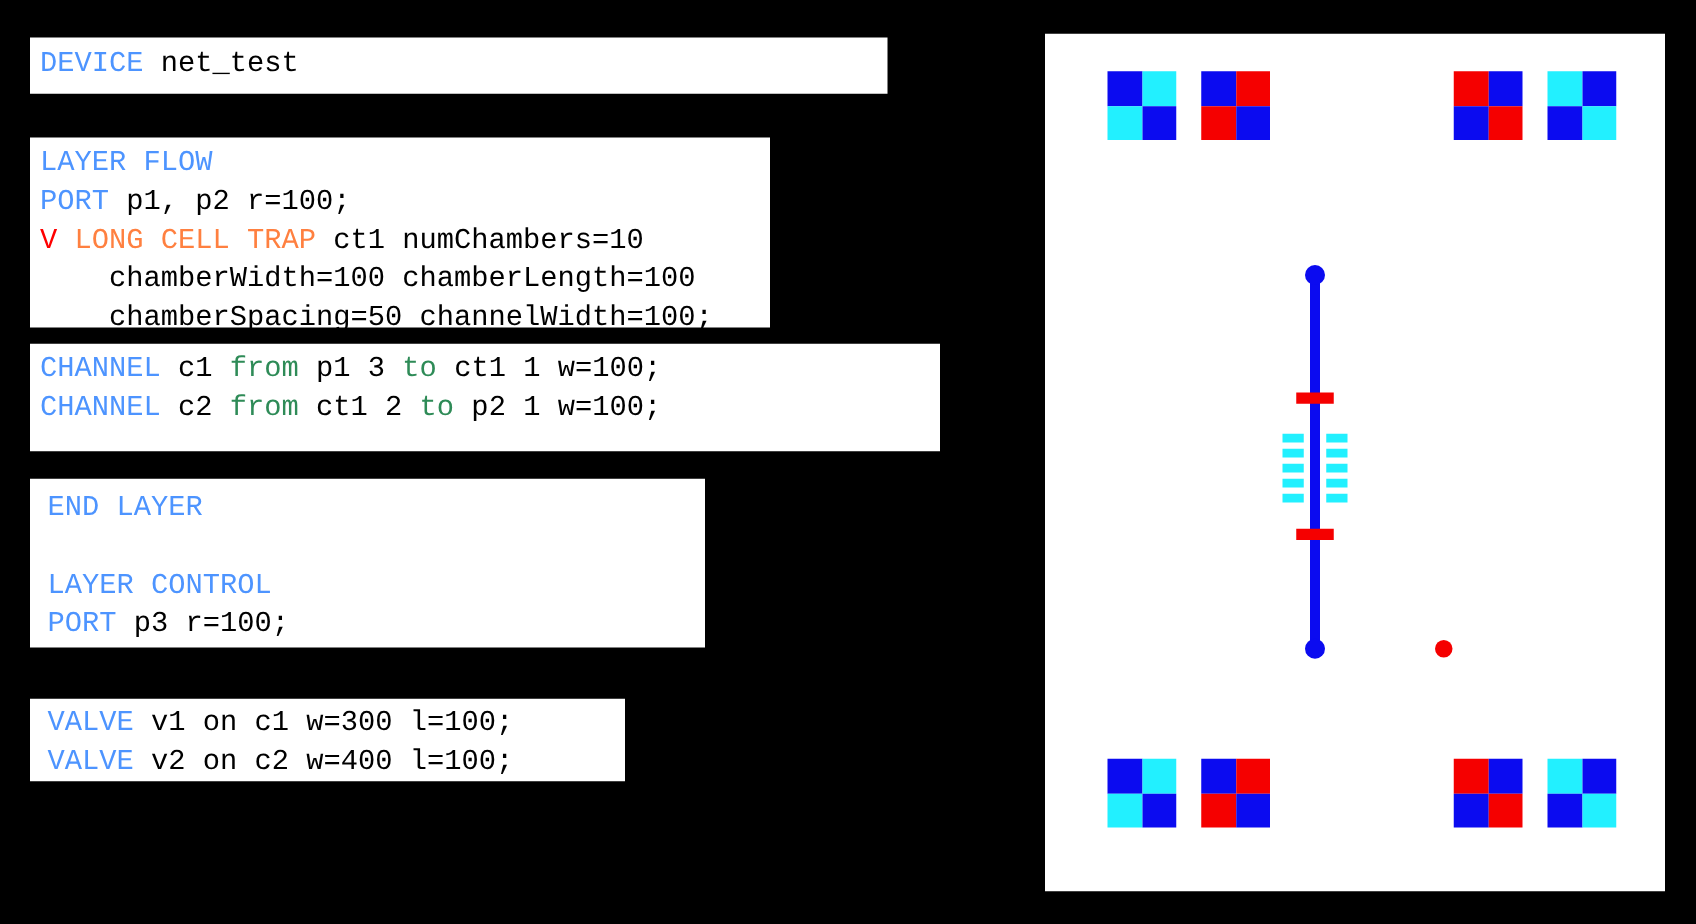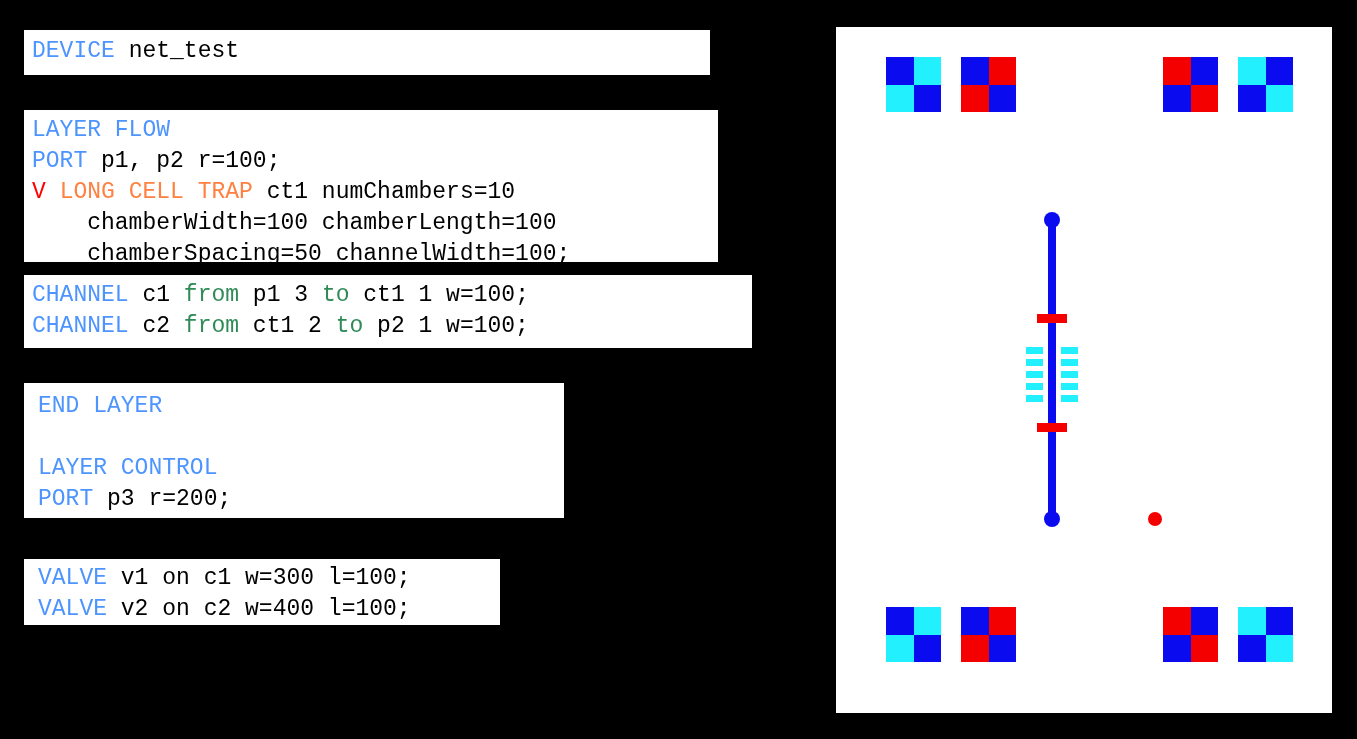--- a/index.html
+++ b/index.html
@@ -19,22 +19,22 @@
   }
   .code-line{white-space:pre;}
 
   .kw      {color:#4d94ff;}   
   .kw-red  {color:#ff0000;}   
   .kw-or   {color:#ff8040;}   
   .kw-grn  {color:#2e8b57;}   
   .pl      {color:#000000;}
 
   #blk-device {left:24px; top:30px;  width:686px; height:45px; padding:6px 0 0 8px; box-sizing:border-box;}
-  #blk-flow   {left:24px; top:110px; width:694px; height:152px; padding:5px 0 4px 8px; box-sizing:border-box;}
-  #blk-chan   {left:24px; top:275px; width:728px; height:73px; padding:5px 0 4px 8px; box-sizing:border-box;}
+  #blk-flow   {left:24px; top:110px; width:592px; height:152px; padding:5px 0 4px 8px; box-sizing:border-box;}
+  #blk-chan   {left:24px; top:275px; width:728px; height:86px; padding:5px 0 4px 8px; box-sizing:border-box;}
   #blk-end    {left:24px; top:383px; width:540px; height:135px; padding:8px 0 4px 14px; box-sizing:border-box;}
   #blk-valve  {left:24px; top:535px; width:476px; height:66px; padding:4px 0 2px 14px; box-sizing:border-box;margin-top:24px;}
 
   
   #device-panel{position:absolute;left:816px;top:0;width:541px;height:739px;background:#000;}
   #canvas{
     position:absolute;left:20px;top:27px;width:496px;height:686px;background:#fff;
   }
 
   
@@ -55,21 +55,21 @@
 <body>
 
 <div id="code-panel">
 
   <div class="code-block" id="blk-device"><div class="code-line"><span class="kw">DEVICE</span><span class="pl"> net_test</span></div></div>
 
   <div class="code-block" id="blk-flow"><div class="code-line"><span class="kw">LAYER FLOW</span></div><div class="code-line"><span class="kw">PORT</span><span class="pl"> p1, p2 r=100;</span></div><div class="code-line"><span class="kw-red">V</span><span class="pl"> </span><span class="kw-or">LONG CELL TRAP</span><span class="pl"> ct1 numChambers=10</span></div><div class="code-line"><span class="pl">    chamberWidth=100 chamberLength=100</span></div><div class="code-line"><span class="pl">    chamberSpacing=50 channelWidth=100;</span></div></div>
 
   <div class="code-block" id="blk-chan"><div class="code-line"><span class="kw">CHANNEL</span><span class="pl"> c1 </span><span class="kw-grn">from</span><span class="pl"> p1 3 </span><span class="kw-grn">to</span><span class="pl"> ct1 1 w=100;</span></div><div class="code-line"><span class="kw">CHANNEL</span><span class="pl"> c2 </span><span class="kw-grn">from</span><span class="pl"> ct1 2 </span><span class="kw-grn">to</span><span class="pl"> p2 1 w=100;</span></div></div>
 
-  <div class="code-block" id="blk-end"><div class="code-line"><span class="kw">END LAYER</span></div><div class="code-line">&nbsp;</div><div class="code-line"><span class="kw">LAYER CONTROL</span></div><div class="code-line"><span class="kw">PORT</span><span class="pl"> p3 r=200;</span></div></div>
+  <div class="code-block" id="blk-end"><div class="code-line"><span class="kw">END LAYER</span></div><div class="code-line">&nbsp;</div><div class="code-line"><span class="kw">LAYER CONTROL</span></div><div class="code-line"><span class="kw">PORT</span><span class="pl"> p3 r=100;</span></div></div>
 
   <div class="code-block" id="blk-valve"><div class="code-line"><span class="kw">VALVE</span><span class="pl"> v1 on c1 w=300 l=100;</span></div><div class="code-line"><span class="kw">VALVE</span><span class="pl"> v2 on c2 w=400 l=100;</span></div></div>
 
 </div>
 
 <div id="device-panel">
   <div id="canvas">
     <div id="flow-net">
         <div class="marker" style="left: 50px; top: 30px;">
           <div class="cell" style="background: rgb(11, 11, 240);"></div>

